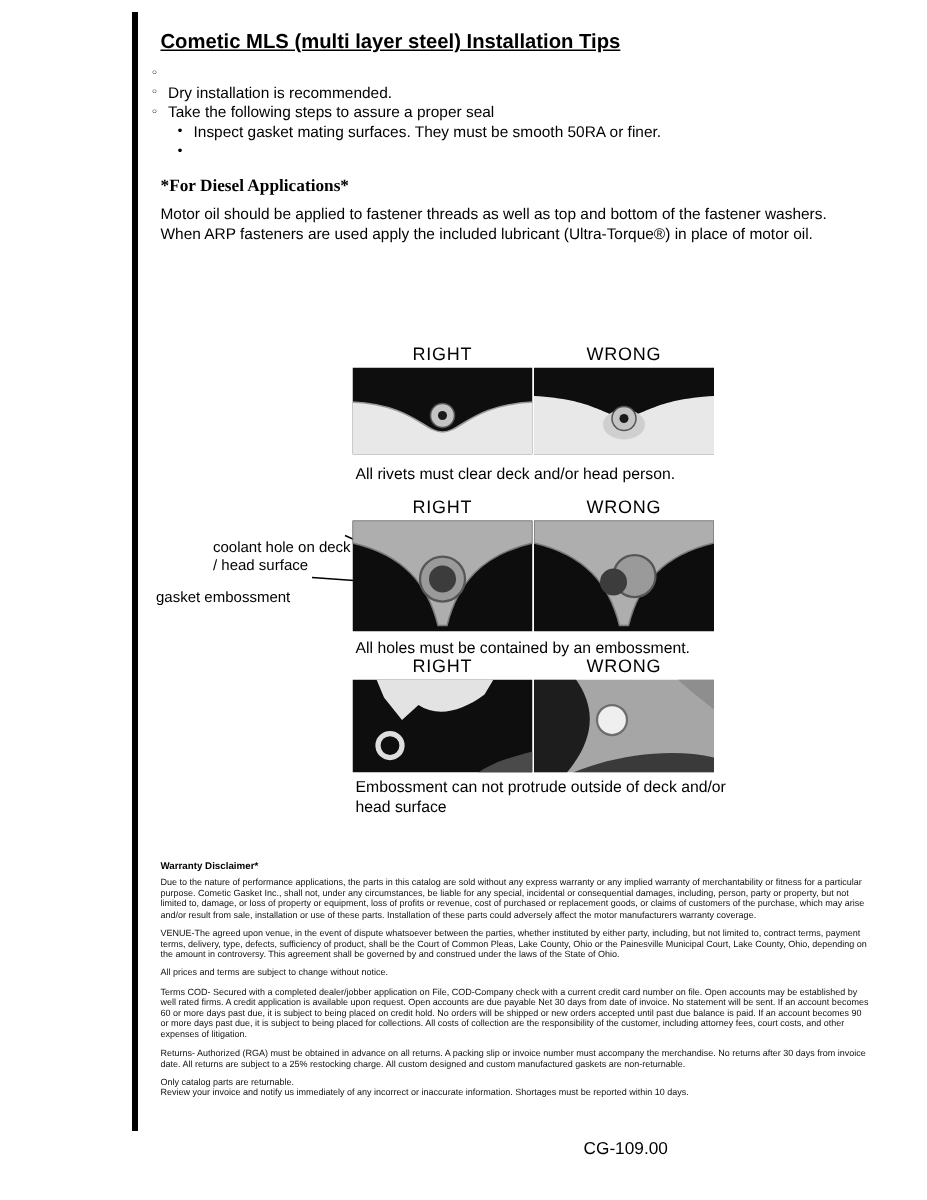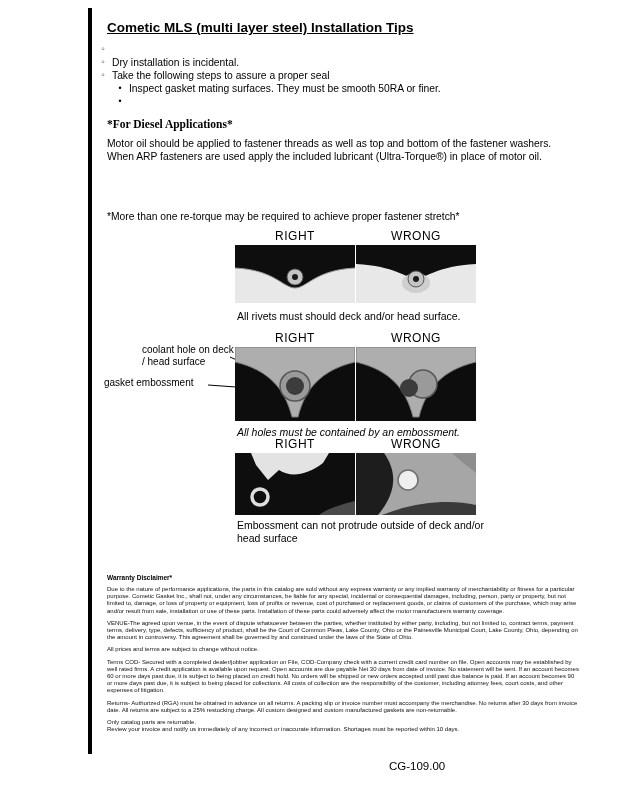--- a/index.html
+++ b/index.html
@@ -26,23 +26,23 @@
   .c1 { left:235px; } .c2 { left:356px; }
   .r1-lbl { top:229px; } .r2-lbl { top:331px; } .r3-lbl { top:437px; }
 
   .panel { position:absolute; width:120px; }
   .panel svg { display:block; width:100%; height:100%; }
   .r1-panel { top:245px; height:58px; }
   .r2-panel { top:347px; height:74px; }
   .r3-panel { top:453px; height:62px; }
 
   .caption { position:absolute; left:237px; font-size:10.5px; line-height:12.5px; }
-  .cap1 { top:310px; } .cap2 { top:426px;font-style:italic; } .cap3 { top:519px; width:250px; }
+  .cap1 { top:310px; } .cap2 { top:426px; } .cap3 { top:519px; width:250px; }
 
-  .ann { position:absolute; font-size:10px; line-height:11.5px; }
+  .ann { position:absolute; font-size:10px; line-height:11.5px;margin-top:16px; }
   .ann-coolant { left:142px; top:344px; width:97px; }
   .ann-emboss { left:104px; top:377px; white-space:nowrap; }
   .leader-lines { position:absolute; left:200px; top:348px; width:110px; height:55px; }
 
   .disclaimer { position:absolute; left:107px; top:574px; width:473px; }
   .d-head { font-size:6.5px; font-weight:bold; margin-bottom:5px; }
   .d-p { font-size:6px; line-height:7.2px; margin-bottom:5px; color:#111; }
   .d-p.tight { margin-bottom:0; }
 
   .footer-code { position:absolute; left:389px; top:760px; font-size:11.5px; }
@@ -54,40 +54,39 @@
   <div class="border-line"></div>
 
   <h1 class="title">Cometic MLS (multi layer steel) Installation Tips</h1>
 
   <div class="tips">
     <div class="bullet-row">
       <span class="marker">◦</span>
     </div>
     <div class="bullet-row">
       <span class="marker">◦</span>
-      <span>Dry installation is incidental.</span>
+      <span>Dry installation is recommended.</span>
     </div>
     <div class="bullet-row">
       <span class="marker">◦</span>
       <span>Take the following steps to assure a proper seal</span>
     </div>
     <div class="sub">
       <div class="bullet-row">
         <span class="marker">•</span>
         <span>Inspect gasket mating surfaces.  They must be smooth 50RA or finer.</span>
       </div>
       <div class="bullet-row">
         <span class="marker">•</span>
       </div>
     </div>
   </div>
 
   <div class="diesel-heading">*For Diesel Applications*</div>
   <p class="diesel-p1">Motor oil should be applied to fastener threads as well as top and bottom of the fastener washers. When ARP fasteners are used apply the included lubricant (Ultra-Torque®) in place of motor oil.</p>
-  <div class="diesel-note">*More than one re-torque may be required to achieve proper fastener stretch*</div>
 
   <div class="flabel c1 r1-lbl">RIGHT</div>
   <div class="flabel c2 r1-lbl">WRONG</div>
 
   <div class="panel c1 r1-panel">
     <svg viewBox="0 0 120 58">
       <rect width="120" height="58" fill="#0e0e0e"></rect>
       <path d="M0,58 L0,23 C40,25 48,43 60,43 C72,43 80,25 120,23 L120,58 Z" fill="#e8e8e8"></path>
       <path d="M0,23 C40,25 48,43 60,43 C72,43 80,25 120,23" fill="none" stroke="#9a9a9a" stroke-width="1"></path>
       <circle cx="60" cy="32" r="8" fill="#c4c4c4" stroke="#555"></circle>
@@ -96,21 +95,21 @@
   </div>
   <div class="panel c2 r1-panel">
     <svg viewBox="0 0 120 58">
       <rect width="120" height="58" fill="#0e0e0e"></rect>
       <path d="M0,58 L0,19 C40,21 48,33 60,33 C72,33 80,21 120,19 L120,58 Z" fill="#e8e8e8"></path>
       <ellipse cx="60" cy="38" rx="14" ry="10" fill="#cfcfcf"></ellipse>
       <circle cx="60" cy="34" r="8" fill="#c4c4c4" stroke="#555"></circle>
       <circle cx="60" cy="34" r="3" fill="#1a1a1a"></circle>
     </svg>
   </div>
-  <div class="caption cap1">All rivets must should deck and/or head surface.</div>
+  <div class="caption cap1">All rivets must clear deck and/or head person.</div>
 
   <div class="flabel c1 r2-lbl">RIGHT</div>
   <div class="flabel c2 r2-lbl">WRONG</div>
 
   <div class="ann ann-coolant">coolant hole on deck / head surface</div>
   <div class="ann ann-emboss">gasket embossment</div>
   <svg class="leader-lines" viewBox="0 0 110 55">
     <line x1="30" y1="9" x2="86" y2="34" stroke="#000" stroke-width="1"></line>
     <line x1="8" y1="37" x2="78" y2="42" stroke="#000" stroke-width="1"></line>
   </svg>

